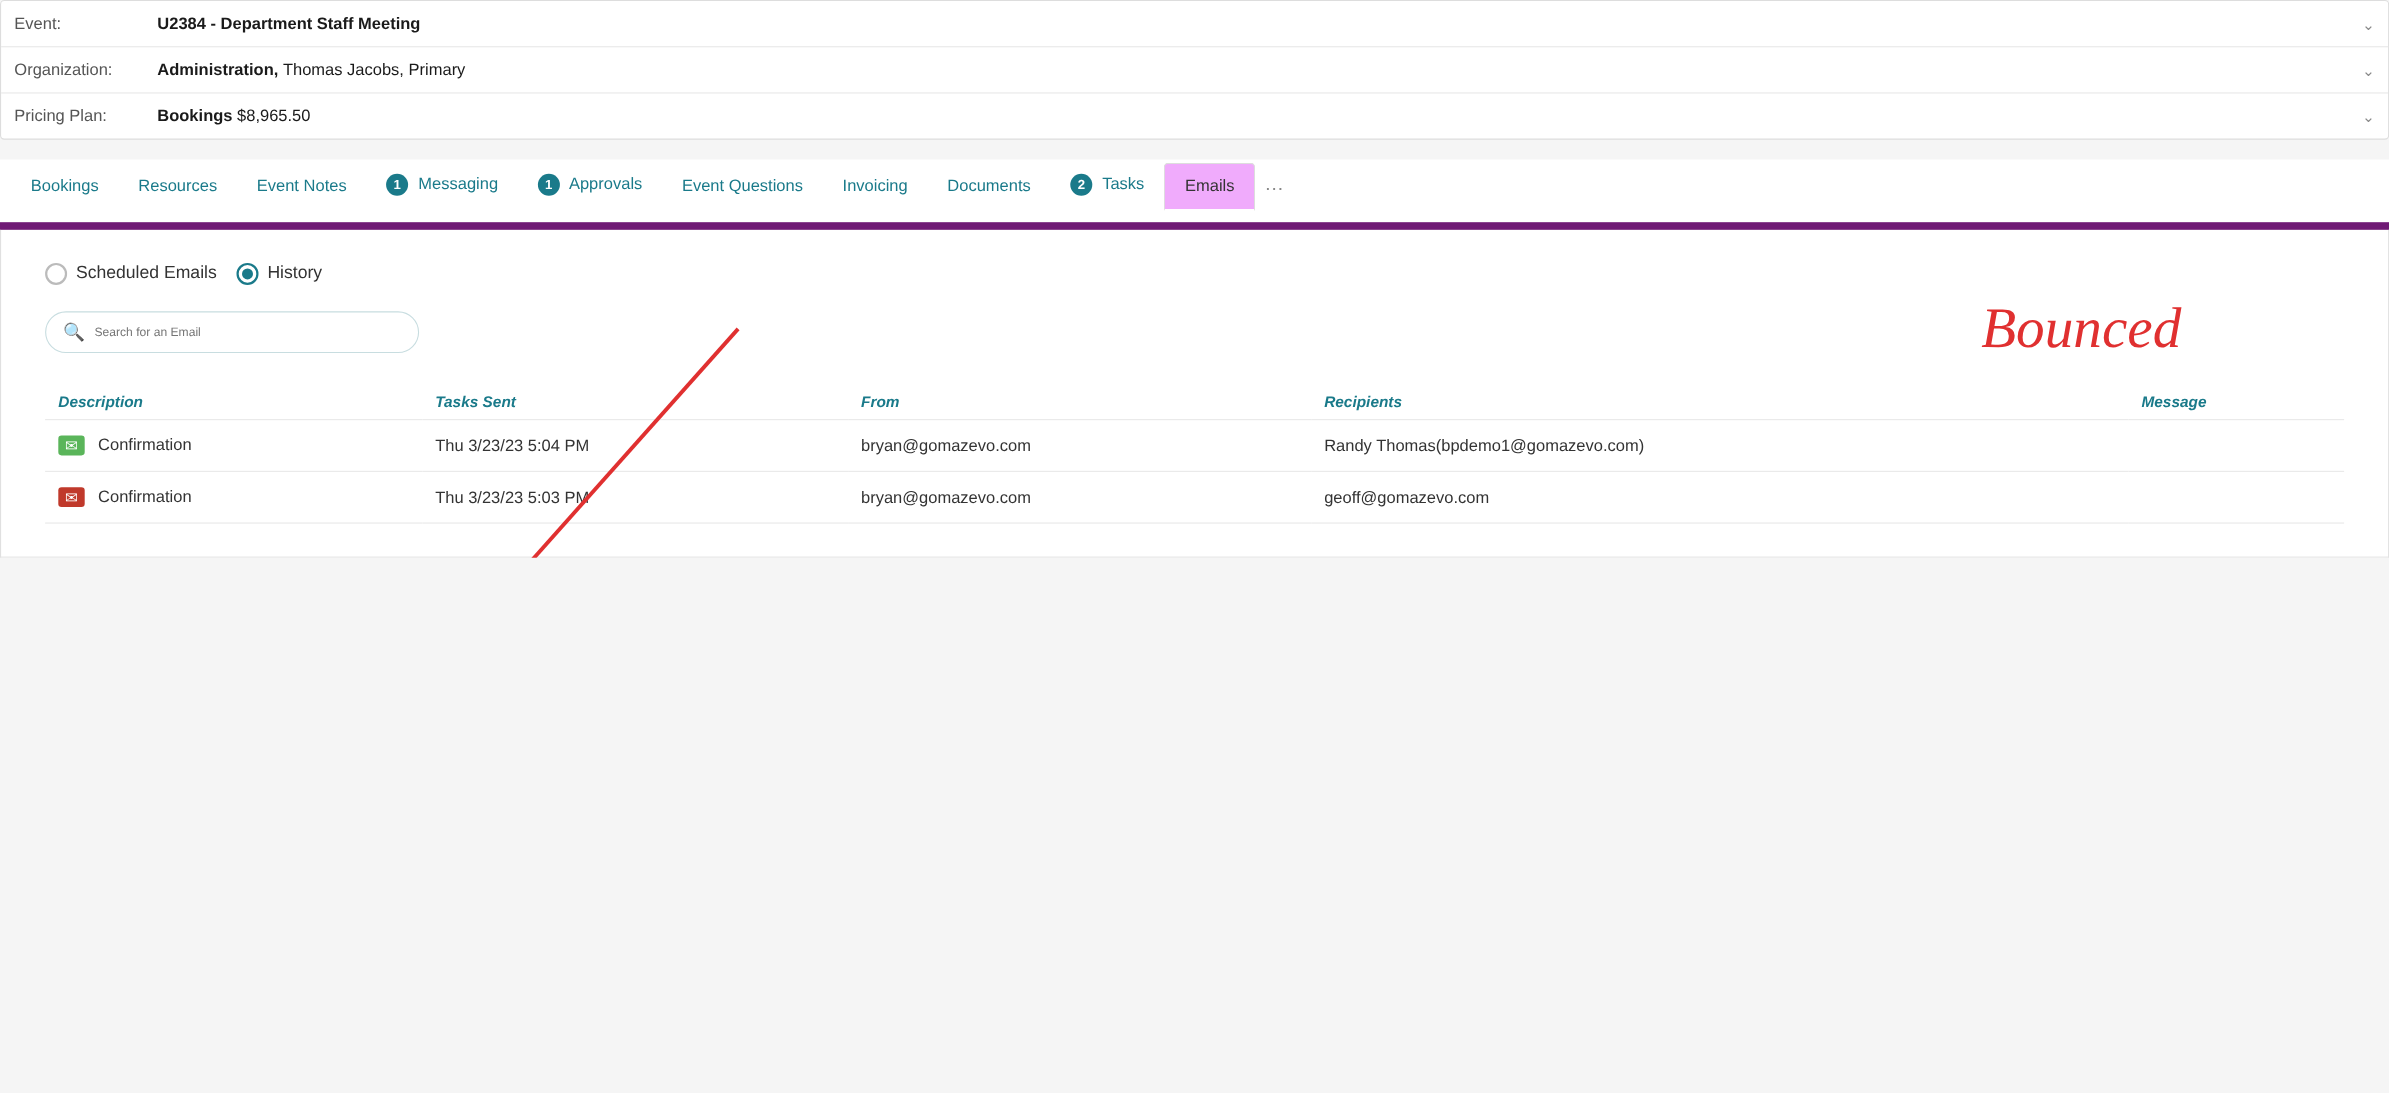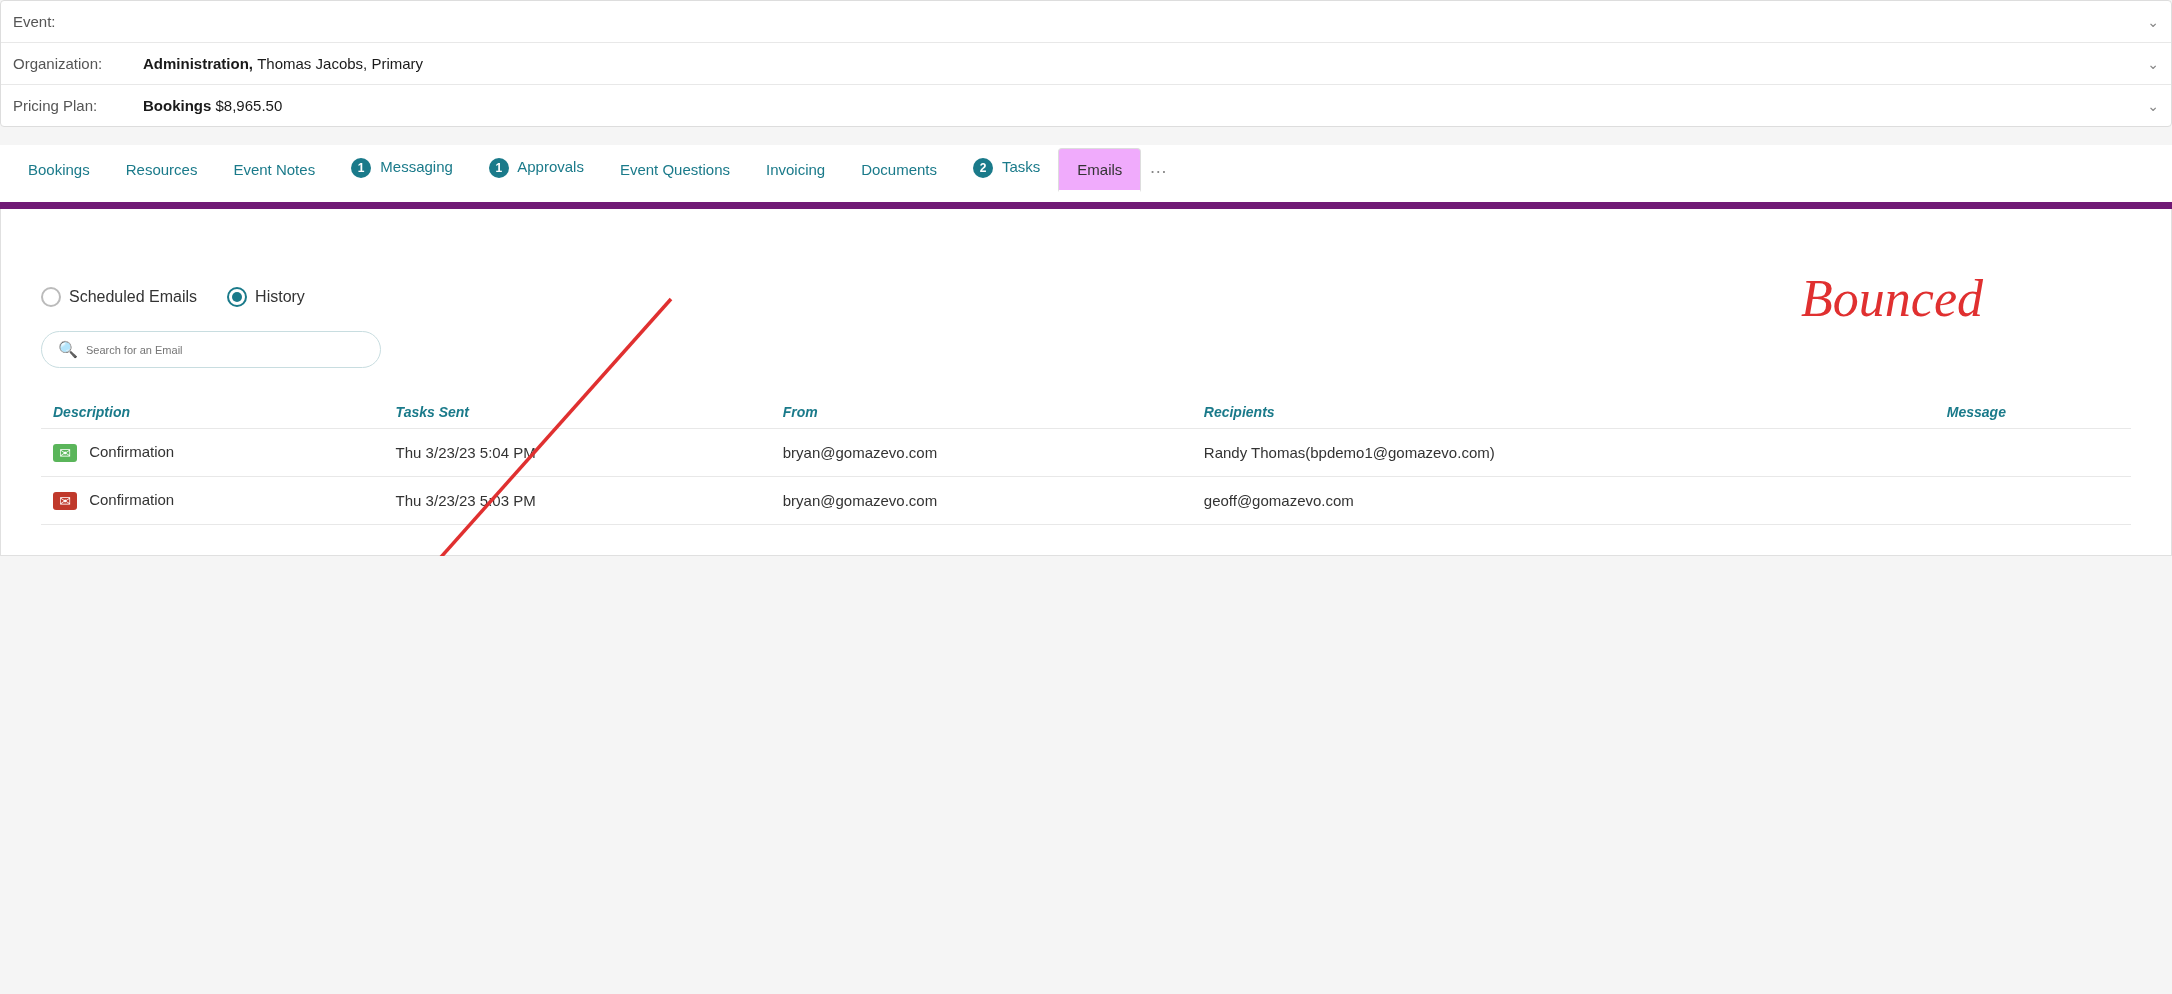--- a/index.html
+++ b/index.html
@@ -14,21 +14,21 @@
     .chevron { color: #888; margin-left: auto; font-size: 14px; }
 
     .nav-tabs { display: flex; align-items: flex-end; border-bottom: 7px solid #701a75; background: #fff; padding: 0 0 12px 10px; margin-top: 18px; }
     .nav-tab { padding: 12px 18px; cursor: pointer; color: #1a7a8a; font-size: 15px; text-decoration: none; border-bottom: 2px solid transparent; margin-bottom: -2px; white-space: nowrap; }
     .nav-tab.active { background: #f0abfc; border: 1px solid #ddd; border-bottom: 2px solid #fff; color: #333; font-weight: 500; border-radius: 4px 4px 0 0; }
     .nav-tab .badge { display: inline-flex; align-items: center; justify-content: center; background: #1a7a8a; color: #fff; border-radius: 50%; width: 20px; height: 20px; font-size: 12px; font-weight: 700; margin-right: 5px; }
     .nav-tab .badge2 { display: inline-flex; align-items: center; justify-content: center; background: #1a7a8a; color: #fff; border-radius: 50%; width: 20px; height: 20px; font-size: 12px; font-weight: 700; margin-right: 5px; }
 
     .content-area { background: #fff; padding: 30px 40px; border: 1px solid #e0e0e0; border-top: none; position: relative; }
 
-    .radio-group { display: flex; align-items: flex-start; gap: 30px; margin-bottom: 24px; margin-top: 48px; }
+    .radio-group { display: flex; align-items: flex-start; gap: 18px; margin-bottom: 24px; }
     .radio-item { display: flex; align-items: center; gap: 8px; cursor: pointer; font-size: 16px; color: #333; }
     .radio-circle-empty { width: 20px; height: 20px; border-radius: 50%; border: 2px solid #bbb; background: #fff; display: inline-block; }
     .radio-circle-filled { width: 20px; height: 20px; border-radius: 50%; border: 2px solid #1a7a8a; background: #fff; display: inline-block; position: relative; }
     .radio-circle-filled::after { content: ''; position: absolute; top: 50%; left: 50%; transform: translate(-50%, -50%); width: 10px; height: 10px; border-radius: 50%; background: #1a7a8a; }
 
     .search-box { display: flex; align-items: center; border: 1px solid #c8dde0; border-radius: 20px; padding: 8px 16px; width: 340px; margin-bottom: 28px; background: #fff; }
     .search-icon { color: #1a7a8a; margin-right: 8px; font-size: 16px; }
     .search-input { border: none; outline: none; font-size: 11px; color: #737373; width: 100%; background: transparent; }
 
     .email-table { width: 100%; border-collapse: collapse; }
@@ -68,20 +68,21 @@
     }
 
     .more-tabs { color: #888; font-size: 18px; padding: 12px 8px; }
   </style>
 </head>
 <body>
 
 <div class="top-info">
   <div class="info-row">
     <span class="info-label">Event:</span>
+    <span class="info-value">U2384 - Department Staff Meeting</span>
     <span class="chevron">⌄</span>
   </div>
   <div class="info-row">
     <span class="info-label">Organization:</span>
     <span class="info-value">
       <strong>Administration,</strong>
       <span>  Thomas Jacobs,  Primary</span>
     </span>
     <span class="chevron">⌄</span>
   </div>

